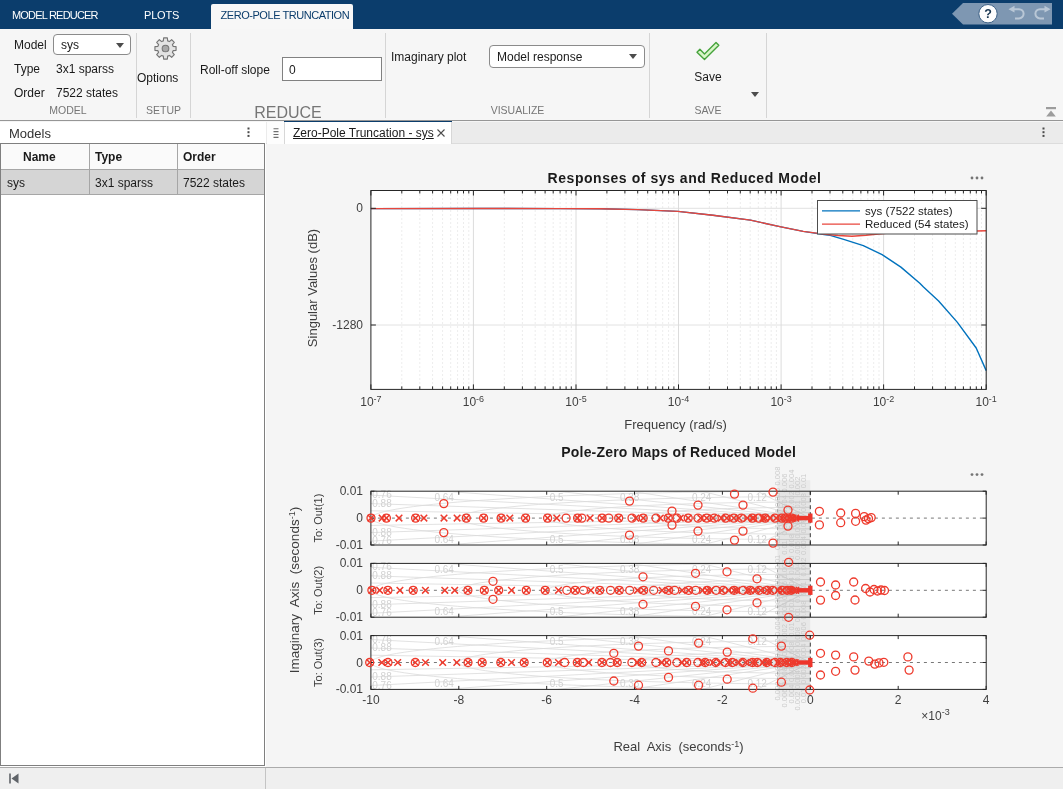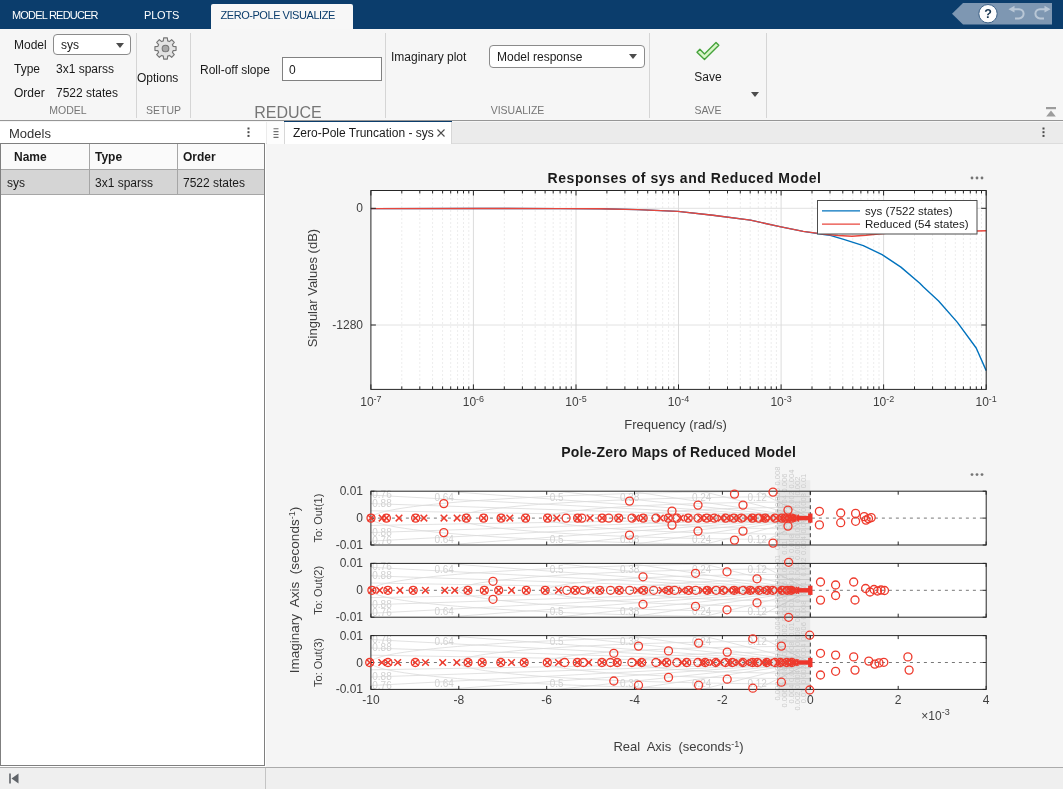--- a/index.html
+++ b/index.html
@@ -4,21 +4,21 @@
 html,body { width:1063px; height:789px; overflow:hidden; font-family:"Liberation Sans", sans-serif; }
 #app { position:relative; width:1063px; height:789px; background:#f5f5f5; }
 .abs { position:absolute; }
 </style></head><body>
 <div id="app">
 
 <div class="abs" style="left:0;top:0;width:1063px;height:29px;background:#0b3d6c;"></div>
 <div class="abs" style="left:12px;top:8.5px;color:#fff;font-size:11px;letter-spacing:-0.8px;">MODEL REDUCER</div>
 <div class="abs" style="left:144px;top:8.5px;color:#fff;font-size:11px;letter-spacing:-0.2px;">PLOTS</div>
 <div class="abs" style="left:211px;top:3.5px;width:142px;height:25.5px;background:#f7f7f7;border-radius:2px 2px 0 0;"></div>
-<div class="abs" style="left:220.5px;top:8.5px;color:#0b3d6c;font-size:11px;letter-spacing:-0.45px;">ZERO-POLE VISUALIZE</div>
+<div class="abs" style="left:220.5px;top:8.5px;color:#0b3d6c;font-size:11px;letter-spacing:-0.45px;">ZERO-POLE TRUNCATION</div>
 
 <svg class="abs" style="left:949px;top:3px;" width="105" height="22" viewBox="0 0 105 22">
   <path d="M14 0 L103 0 L103 21.5 L14 21.5 L3 10.75 Z" fill="#7e97b2"></path>
   <circle cx="39" cy="10.7" r="9.2" fill="#fdfdfd" stroke="#3e6287" stroke-width="1"></circle>
   <text x="39" y="15.2" text-anchor="middle" font-family="Liberation Sans, sans-serif" font-size="12.5px" font-weight="bold" fill="#16344f">?</text>
   <g stroke="#b9c7d6" stroke-width="2" fill="none">
     <path d="M64.5 6.2 H70 a4.6 4.6 0 0 1 0 9.2 H66"></path>
     <path d="M96.5 6.2 H91 a4.6 4.6 0 0 0 0 9.2 H95"></path>
   </g>
   <path d="M65.5 2.8 V9.6 L59.5 6.2 Z" fill="#b9c7d6"></path>
@@ -80,35 +80,35 @@
   <rect x="0.5" y="0.5" width="2" height="2" fill="#4a4a4a"></rect>
       <rect x="0.5" y="4.2" width="2" height="2" fill="#4a4a4a"></rect>
       <rect x="0.5" y="7.9" width="2" height="2" fill="#4a4a4a"></rect>
 </svg>
 
 <div class="abs" style="left:0px;top:143px;width:265px;height:623px;border:1px solid #7f7f7f;background:#fff;"></div>
 <div class="abs" style="left:1px;top:144px;width:263px;height:26px;background:#fafafa;border-bottom:1px solid #a6a6a6;"></div>
 <div class="abs" style="left:1px;top:170px;width:263px;height:25px;background:#d5d5d5;border-bottom:1px solid #a6a6a6;"></div>
 <div class="abs" style="left:89px;top:144px;width:1px;height:51px;background:#a6a6a6;"></div>
 <div class="abs" style="left:177px;top:144px;width:1px;height:51px;background:#a6a6a6;"></div>
-<div class="abs" style="left:14px;top:150px;font-size:12px;font-weight:bold;color:#1a1a1a;">Name</div>
+<div class="abs" style="left:23px;top:150px;font-size:12px;font-weight:bold;color:#1a1a1a;">Name</div>
 <div class="abs" style="left:95px;top:150px;font-size:12px;font-weight:bold;color:#1a1a1a;">Type</div>
 <div class="abs" style="left:183px;top:150px;font-size:12px;font-weight:bold;color:#1a1a1a;">Order</div>
 <div class="abs" style="left:7px;top:176px;font-size:12px;color:#1a1a1a;">sys</div>
 <div class="abs" style="left:95px;top:176px;font-size:12px;color:#1a1a1a;">3x1 sparss</div>
 <div class="abs" style="left:183px;top:176px;font-size:12px;color:#1a1a1a;">7522 states</div>
 
 <div class="abs" style="left:266px;top:122px;width:797px;height:22px;background:#ebebeb;border-bottom:1px solid #dcdcdc;"></div>
 <div class="abs" style="left:266.5px;top:122px;width:17.5px;height:22px;background:#fdfdfd;"></div>
 <svg class="abs" style="left:272.5px;top:128px;" width="6" height="10" viewBox="0 0 6 10">
   <path d="M0.5 0.7 H5.5 M0.5 3.6 H5.5 M0.5 6.5 H5.5 M0.5 9.4 H5.5" stroke="#6e6e6e" stroke-width="1.1"></path>
 </svg>
 <div class="abs" style="left:284px;top:120.8px;width:168px;height:3.2px;background:#0b3d6c;"></div>
 <div class="abs" style="left:284px;top:122px;width:168px;height:22px;background:#fff;border-left:1px solid #d7d7d7;border-right:1px solid #d7d7d7;"></div>
-<div class="abs" style="left:293px;top:126px;font-size:12px;color:#1a1a1a;">Zero-Pole Truncation - sys</div>
+<div class="abs" style="left:293px;top:126px;font-size:12px;color:#1a1a1a;text-decoration:underline;">Zero-Pole Truncation - sys</div>
 <svg class="abs" style="left:436px;top:128px;" width="10" height="10" viewBox="0 0 10 10">
   <path d="M1.5 1.5 L8.5 8.5 M8.5 1.5 L1.5 8.5" stroke="#4d4d4d" stroke-width="1.1"></path>
 </svg>
 <svg class="abs" style="left:1042px;top:127px;" width="3" height="12" viewBox="0 0 3 12">
   <rect x="0.5" y="0.5" width="2" height="2" fill="#4a4a4a"></rect>
       <rect x="0.5" y="4.2" width="2" height="2" fill="#4a4a4a"></rect>
       <rect x="0.5" y="7.9" width="2" height="2" fill="#4a4a4a"></rect>
 </svg>
 
 <svg width="797" height="622" viewBox="0 0 797 622" style="position:absolute;left:266px;top:144px;">

